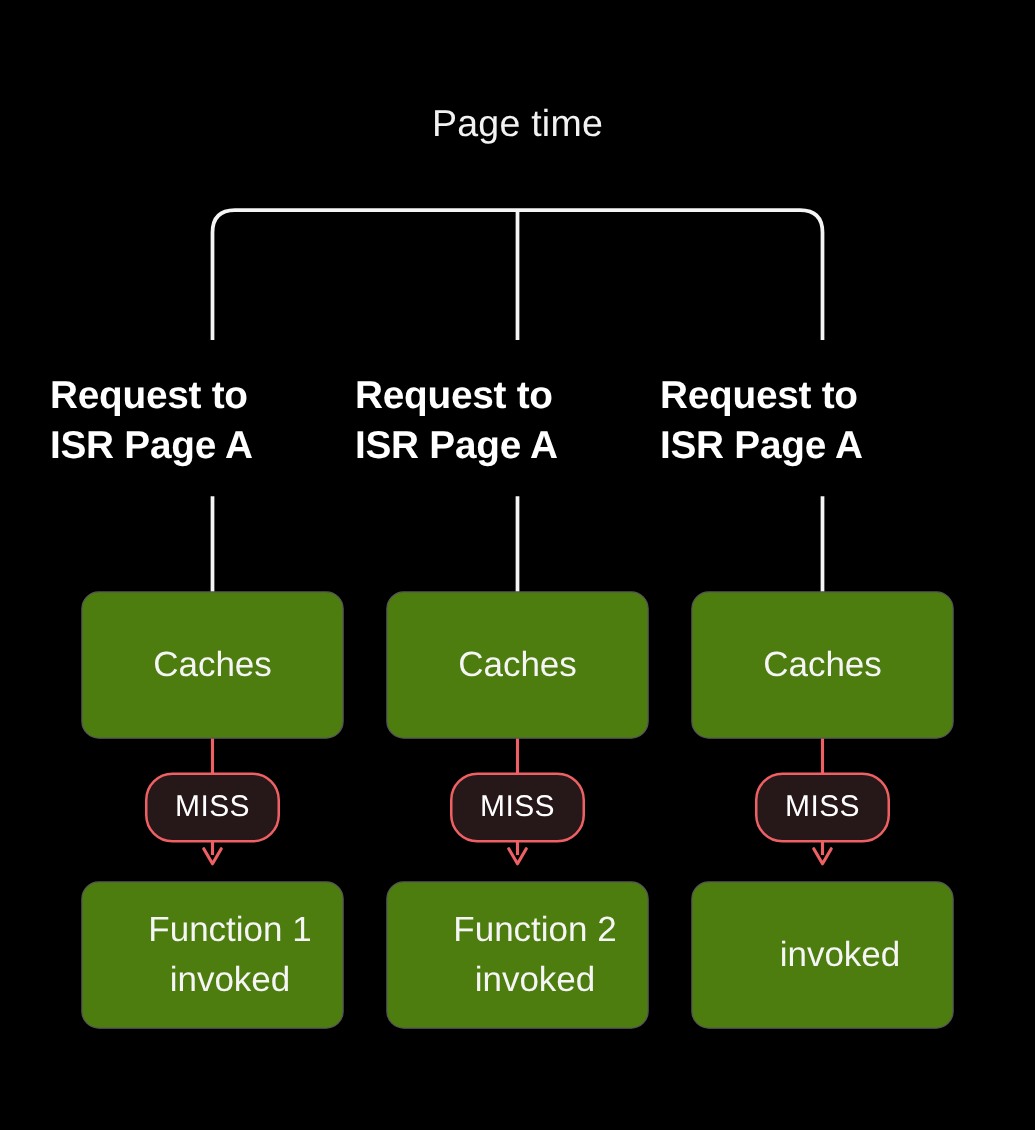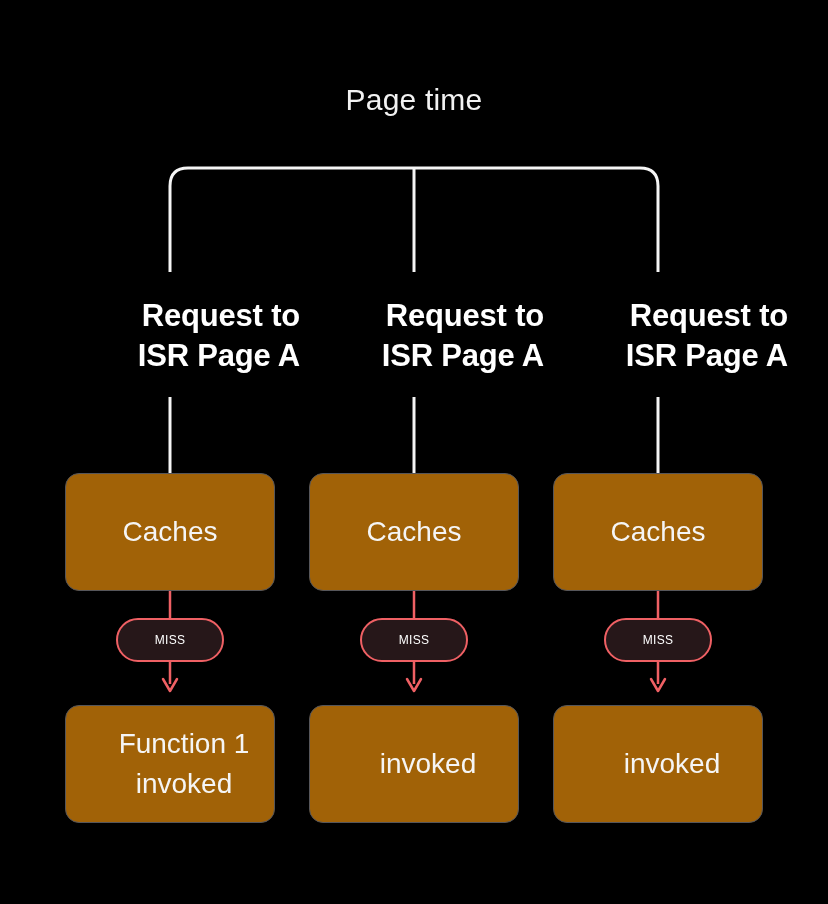--- a/index.html
+++ b/index.html
@@ -43,64 +43,64 @@
     width: 828px;
     height: 904px;
     pointer-events: none;
   }
 
   
   .col-head {
     position: absolute;
     top: 296px;
     width: 260px;
-    text-align: right;
+    text-align: left;
     color: #ffffff;
     font-size: 31px;
     font-weight: 700;
     line-height: 40px;
     letter-spacing: -0.2px;
   }
   .col-head .l2 { display: block; }
 
   
   .node {
     position: absolute;
     box-sizing: border-box;
-    background: #a16207;
+    background: #4d7c0f;
     border: 1px solid #56565a;
     border-radius: 14px;
     display: flex;
     align-items: center;
     justify-content: center;
     color: #f5f5f5;
     font-size: 28px;
     font-weight: 400;
     line-height: 40px;
     text-align: center;
   }
   .node.cache  { width: 210px; height: 118px; top: 473px; }
   .node.fn     { width: 210px; height: 118px; top: 705px; padding-left: 28px; }
   .node .l2 { display: block; }
 
   
   .badge {
     position: absolute;
     box-sizing: border-box;
     width: 108px;
-    height: 44px;
+    height: 56px;
     top: 618px;
     background: #261719;
     border: 2px solid #ef6064;
     border-radius: 22px;
     display: flex;
     align-items: center;
     justify-content: center;
     color: #ffffff;
-    font-size: 12px;
+    font-size: 24px;
     font-weight: 400;
     letter-spacing: 0.3px;
   }
 </style>
 </head>
 <body>
 
 <div id="diagram">
 
   <div class="title">Page time</div>
@@ -151,20 +151,21 @@
     <span class="l2">ISR Page A</span>
   </div>
   <div class="node cache" style="left:309px;">
     <span>Caches</span>
   </div>
   <div class="badge" style="left:360px;">
     <span>MISS</span>
   </div>
   <div class="node fn" style="left:309px;">
     <div>
+      <span>Function 2</span>
       <span class="l2">invoked</span>
     </div>
   </div>
 
   <div class="col-head" style="left:528px;">
     <span>Request to</span>
     <span class="l2">ISR Page A</span>
   </div>
   <div class="node cache" style="left:553px;">
     <span>Caches</span>

